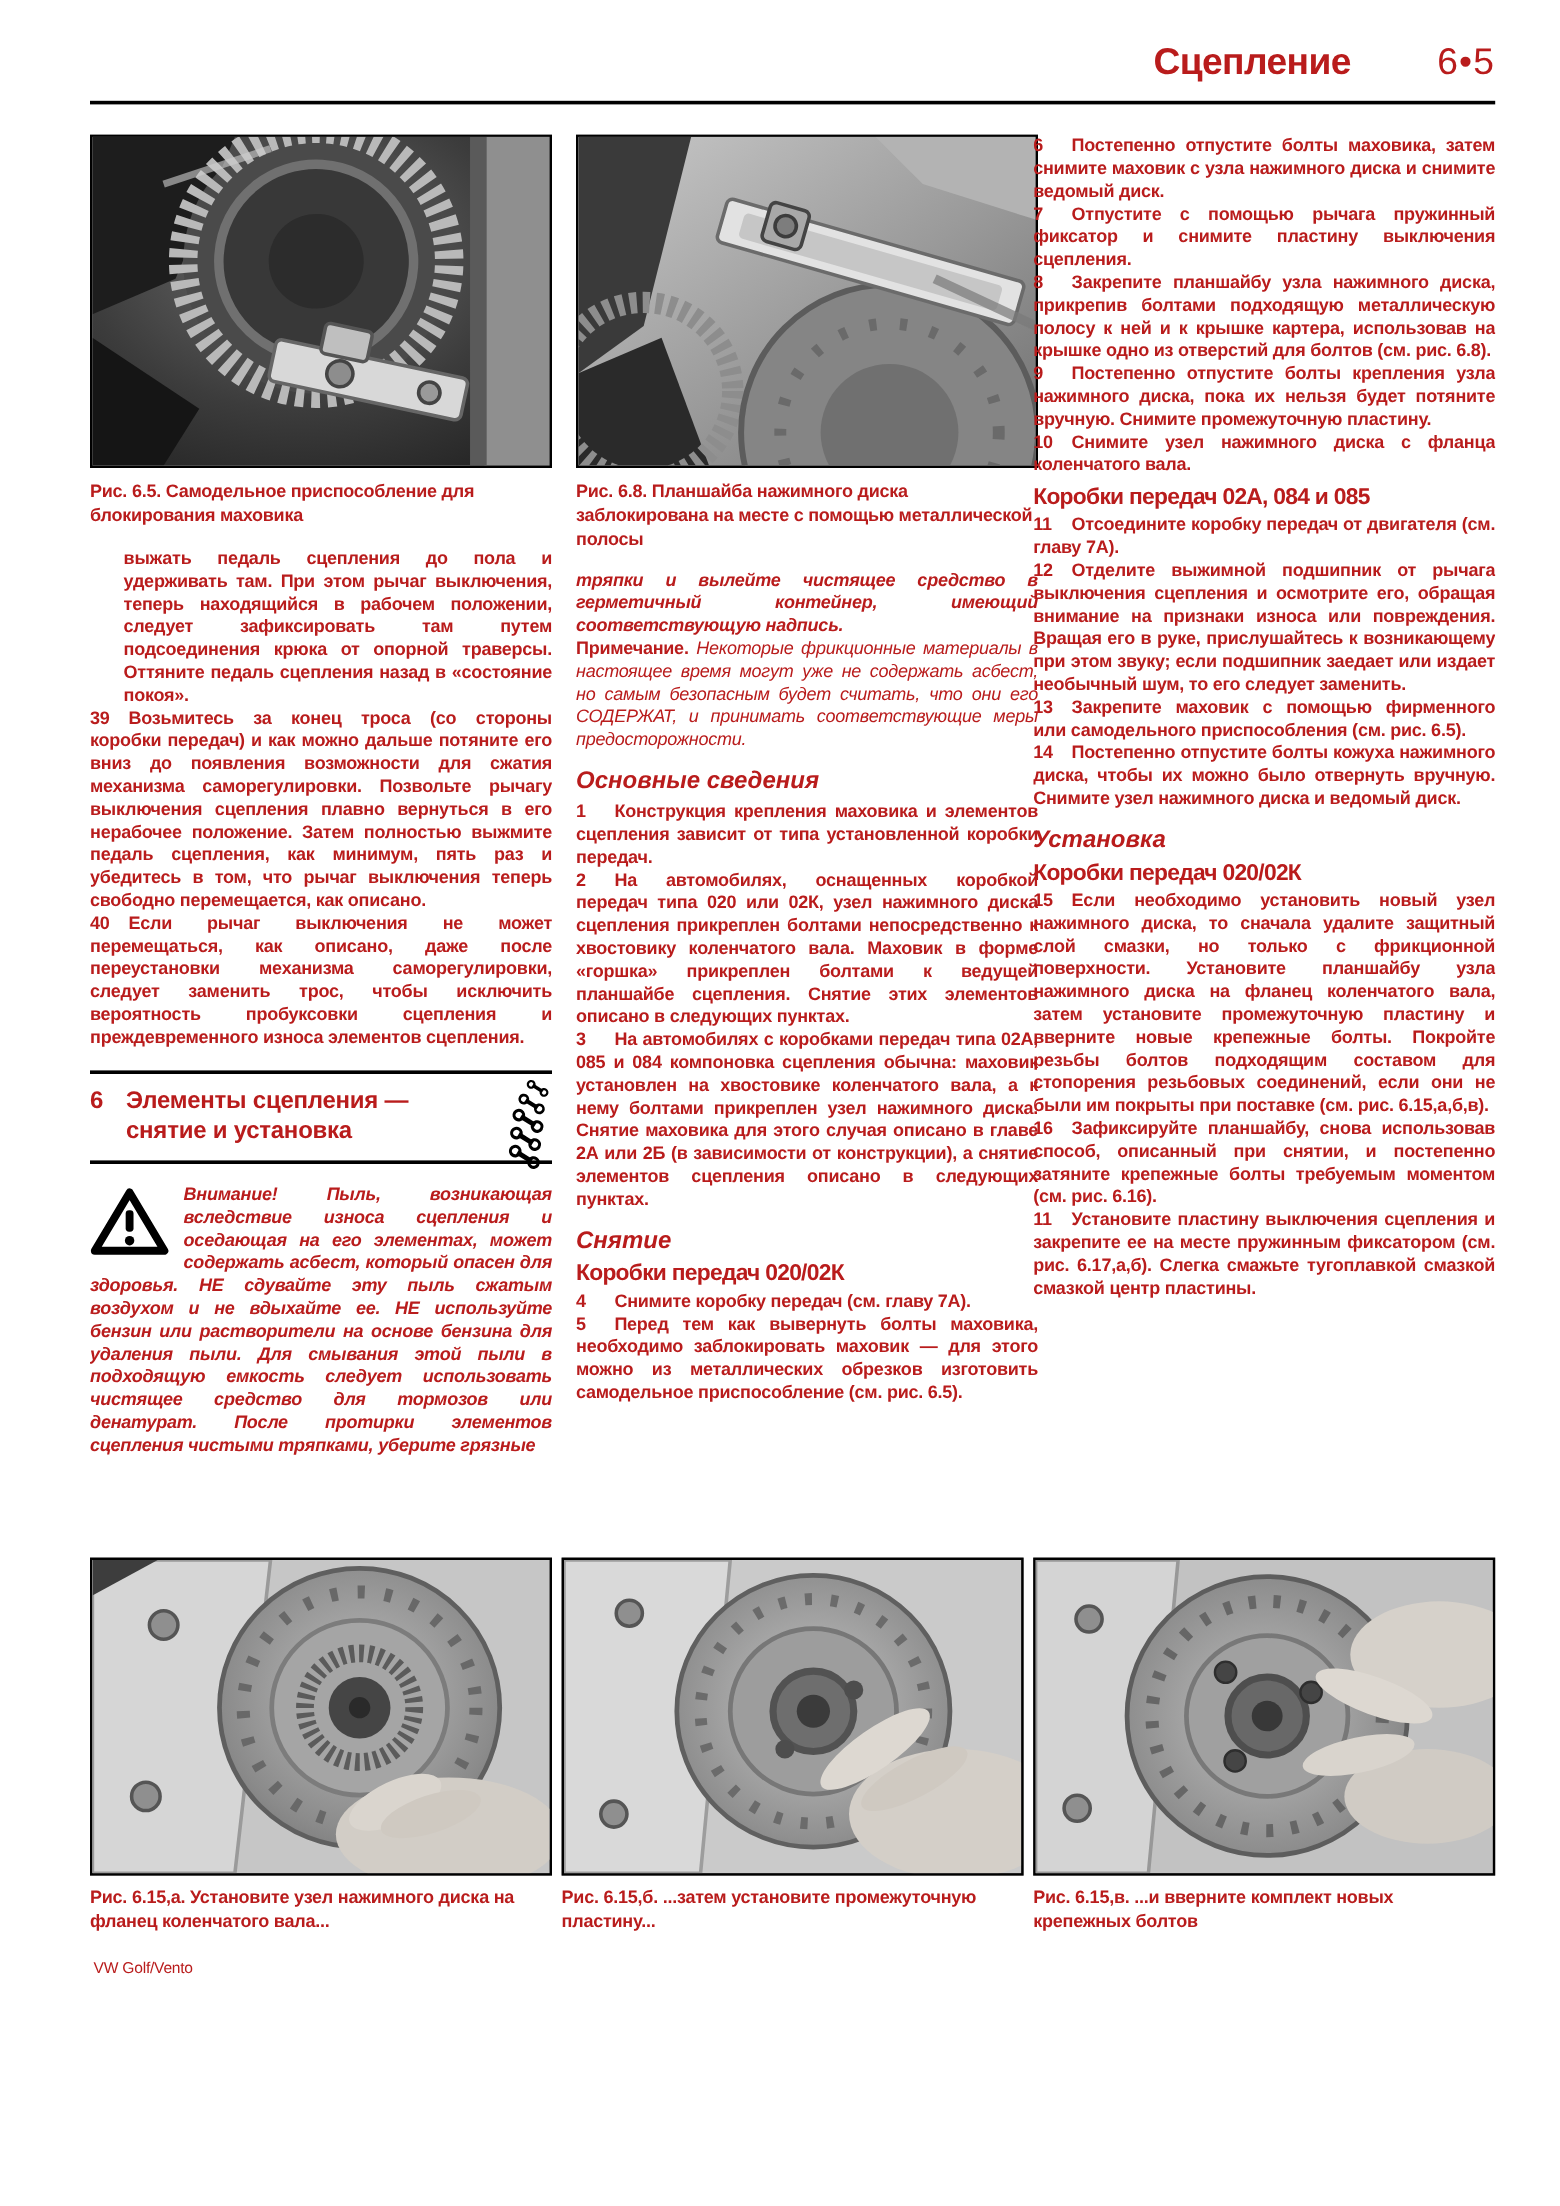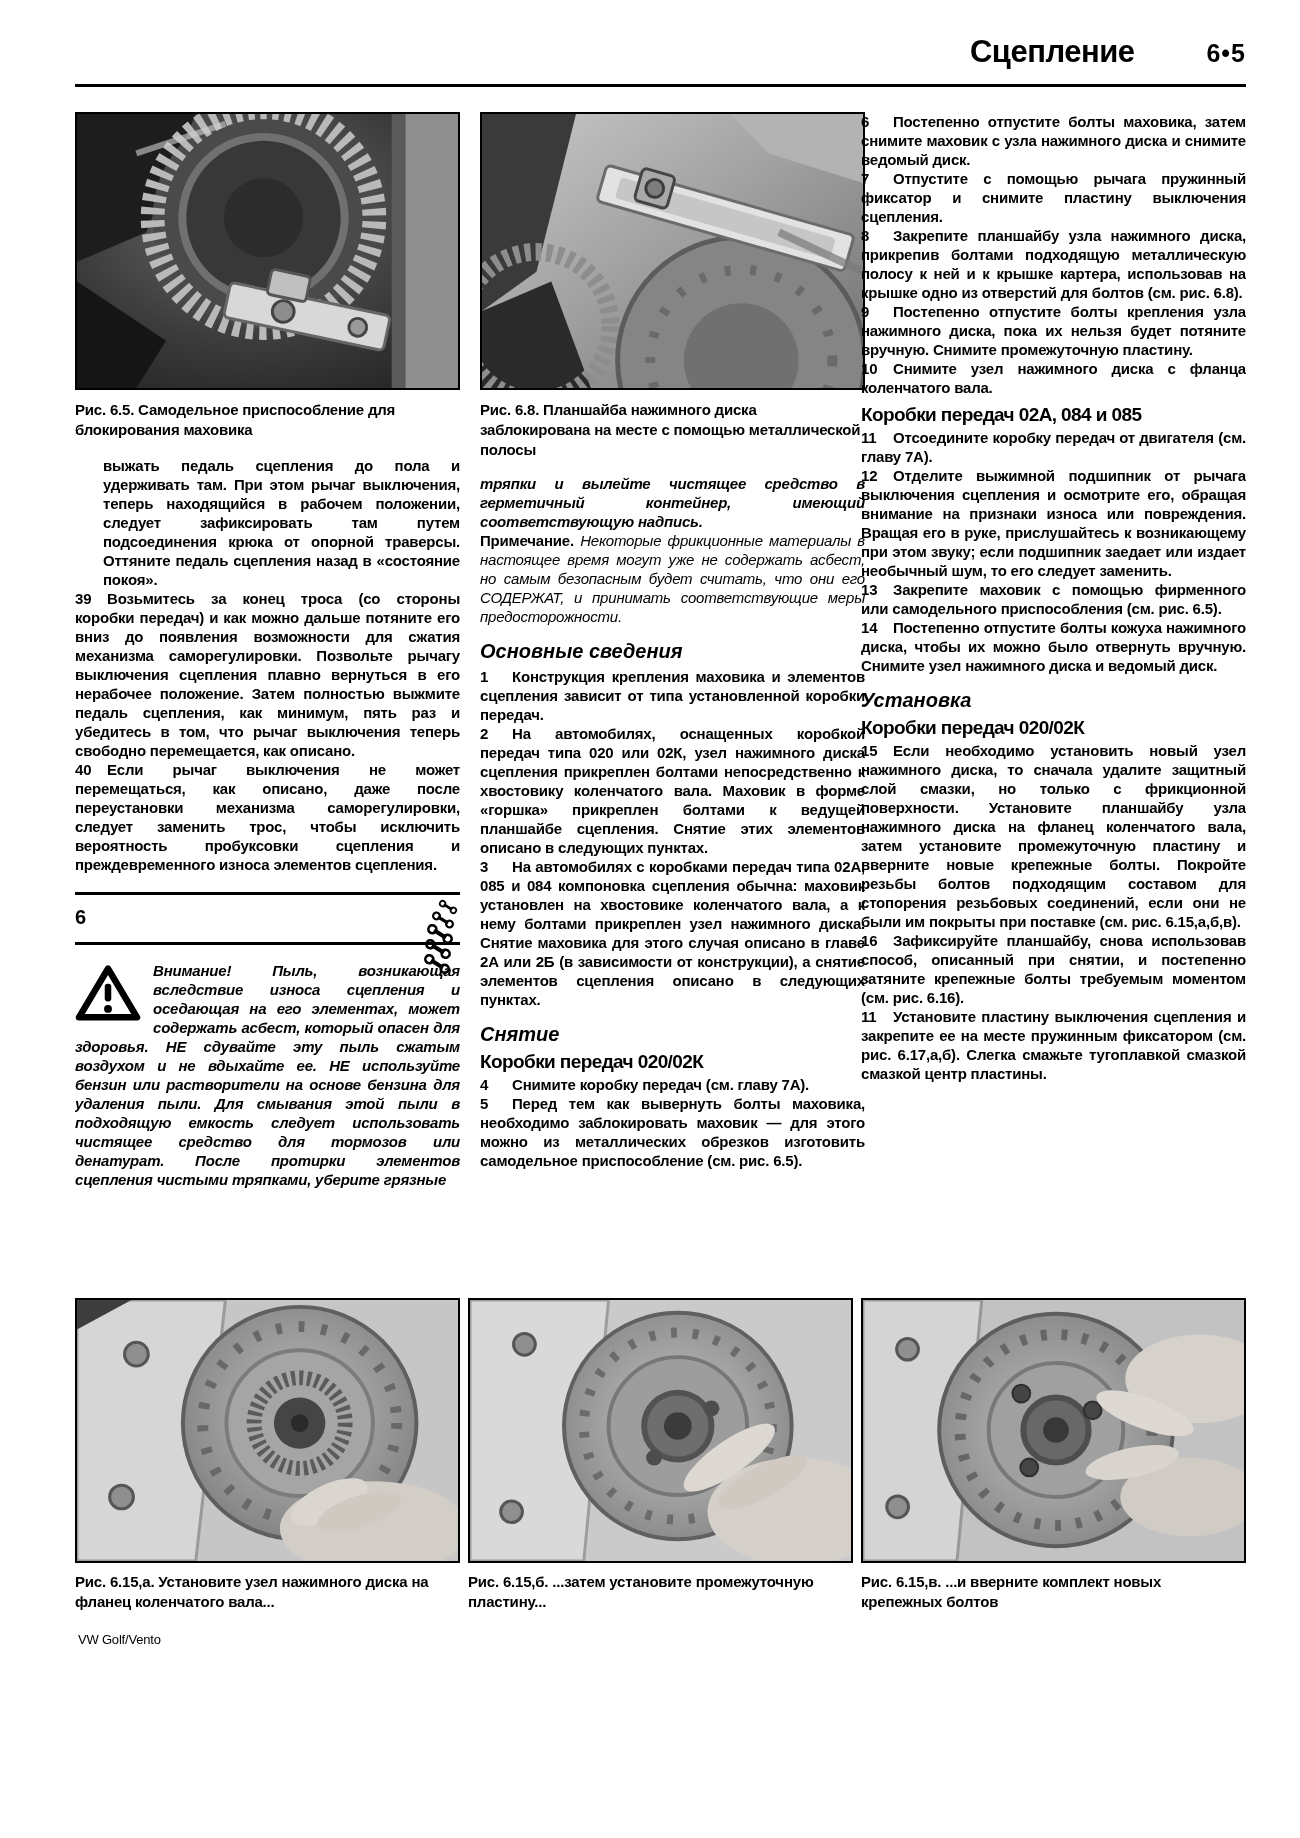--- a/index.html
+++ b/index.html
@@ -1,23 +1,23 @@
 <!DOCTYPE html>
 <html><head>
 <meta charset="utf-8">
 <style>
   html,body{margin:0;padding:0;background:#e8e8e8;}
   .page{
     position:relative;width:1300px;height:1838px;background:#ffffff;
-    font-family:"Liberation Sans",sans-serif;color:#000000;margin:0 auto;
+    font-family:"Liberation Sans",sans-serif;color:#b91c1c;margin:0 auto;
   }
   
   .header{position:absolute;top:34px;left:75px;width:1171px;display:flex;justify-content:flex-end;align-items:baseline;gap:72px;}
   .header .title{font-size:31px;font-weight:bold;letter-spacing:-0.5px;}
-  .header .pagenum{font-size:25px;font-weight:bold;letter-spacing:1px;}
+  .header .pagenum{font-size:31px;font-weight:normal;letter-spacing:1px;}
   .header-rule{position:absolute;top:84px;left:75px;width:1171px;height:3px;background:#000;}
   
   .col{position:absolute;top:112px;width:385px;height:1180px;overflow:hidden;
        font-size:15px;line-height:19px;font-weight:bold;text-align:justify;letter-spacing:-0.2px;}
   .col1{left:75px;} .col2{left:480px;} .col3{left:861px;}
   p{margin:0;}
   .num{display:inline-block;min-width:32px;}
   .photo{width:100%;height:278px;border:2px solid #000;box-sizing:border-box;overflow:hidden;background:#888;}
   .photo svg{display:block;width:100%;height:100%;}
   .caption{margin-top:10px;text-align:left;line-height:20px;}
@@ -85,20 +85,24 @@
     </div>
     <p class="caption">Рис. 6.5. Самодельное приспособление для блокирования маховика</p>
 
     <p style="margin-top:16px;margin-left:28px;"><span>выжать педаль сцепления до пола и удерживать там. При этом рычаг выключения, теперь находящийся в рабочем положении, следует зафиксировать там путем подсоединения крюка от опорной траверсы. Оттяните педаль сцепления назад в «состояние покоя».</span></p>
     <p><span class="num">39</span><span>Возьмитесь за конец троса (со стороны коробки передач) и как можно дальше потяните его вниз до появления возможности для сжатия механизма саморегулировки. Позвольте рычагу выключения сцепления плавно вернуться в его нерабочее положение. Затем полностью выжмите педаль сцепления, как минимум, пять раз и убедитесь в том, что рычаг выключения теперь свободно перемещается, как описано.</span></p>
     <p><span class="num">40</span><span>Если рычаг выключения не может перемещаться, как описано, даже после переустановки механизма саморегулировки, следует заменить трос, чтобы исключить вероятность пробуксовки сцепления и преждевременного износа элементов сцепления.</span></p>
 
     <div class="section-box">
       <div class="srow">
         <span class="snum">6</span>
+        <span class="stitle">
+          <span>Элементы сцепления —</span><br>
+          <span>снятие и установка</span>
+        </span>
       </div>
       <span class="wrench-strip">
         <svg width="34" height="78" viewBox="0 0 34 78">
           <defs>
             <g id="wr">
               <rect x="-2" y="-7" width="4" height="14" fill="#000"></rect>
               <circle cx="0" cy="-9" r="4" fill="none" stroke="#000" stroke-width="2.6"></circle>
               <circle cx="0" cy="9" r="4" fill="none" stroke="#000" stroke-width="2.6"></circle>
             </g>
           </defs>

